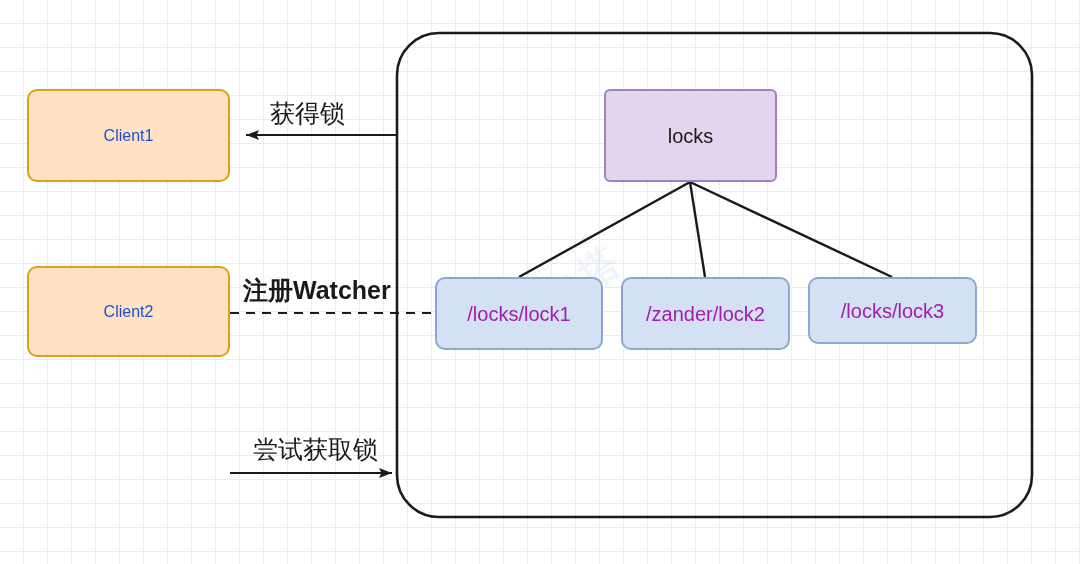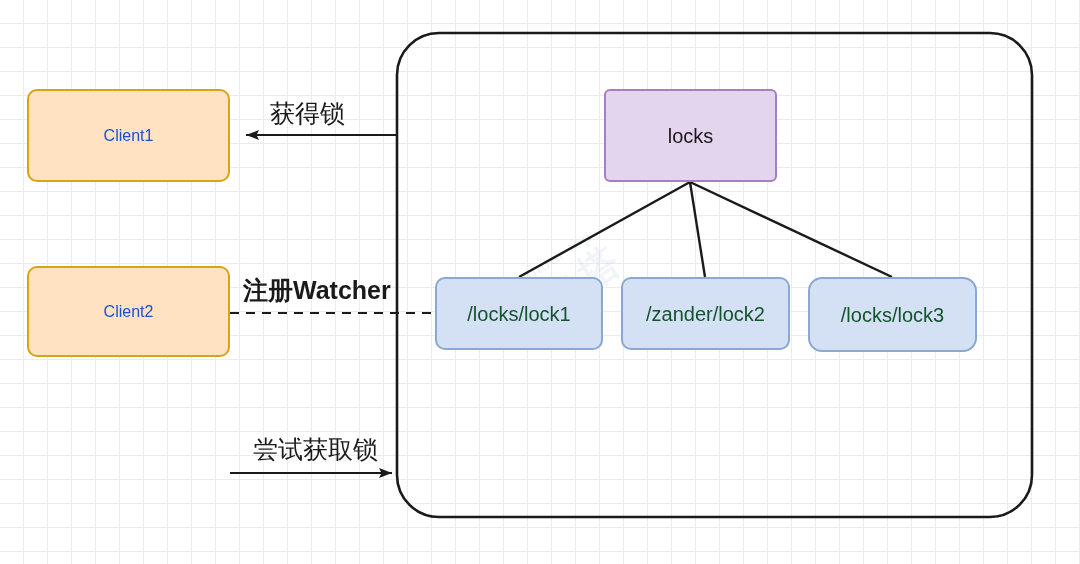--- a/index.html
+++ b/index.html
@@ -48,21 +48,21 @@
     background: #e4d5ee;
     border: 2px solid #a57fc0;
     border-radius: 6px;
     color: #1a1a1a;
     font-size: 20px;
   }
   .lock-child-node {
     background: #d4e1f5;
     border: 2px solid #8aa8d0;
     border-radius: 10px;
-    color: #14532d;
+    color: #a21caf;
     font-size: 20px;
   }
   .edge-label {
     position: absolute;
     color: #1a1a1a;
     font-size: 25px;
     white-space: nowrap;
     line-height: 1.1;
   }
   .watermark {
@@ -128,21 +128,21 @@
   <div class="node locks-node" style="left:604px; top:89px; width:173px; height:93px;">
     <span>locks</span>
   </div>
 
   <div class="node lock-child-node" style="left:435px; top:277px; width:168px; height:73px;">
     <span>/locks/lock1</span>
   </div>
   <div class="node lock-child-node" style="left:621px; top:277px; width:169px; height:73px;">
     <span>/zander/lock2</span>
   </div>
-  <div class="node lock-child-node" style="left:808px; top:277px; width:169px; height:75px;border-radius:14px;">
+  <div class="node lock-child-node" style="left:808px; top:277px; width:169px; height:67px;">
     <span>/locks/lock3</span>
   </div>
 
   <div class="edge-label" style="left:270px; top:100px;">获得锁</div>
   <div class="edge-label" style="left:243px; top:277px;font-weight:bold;">注册Watcher</div>
   <div class="edge-label" style="left:253px; top:436px;">尝试获取锁</div>
 
 </div>
 
 </body></html>

